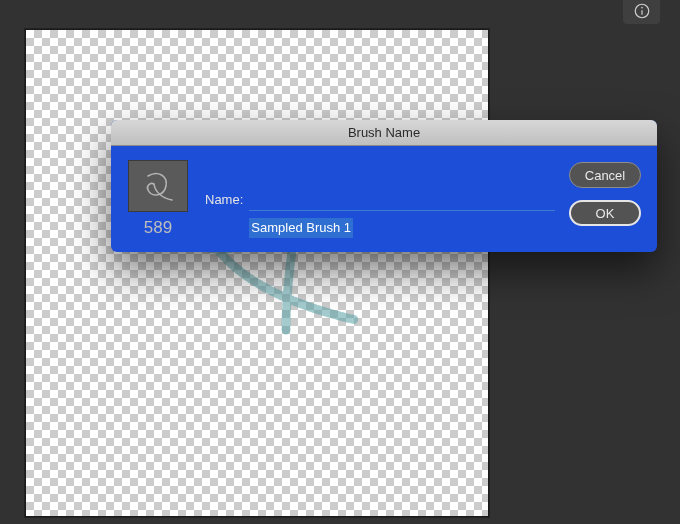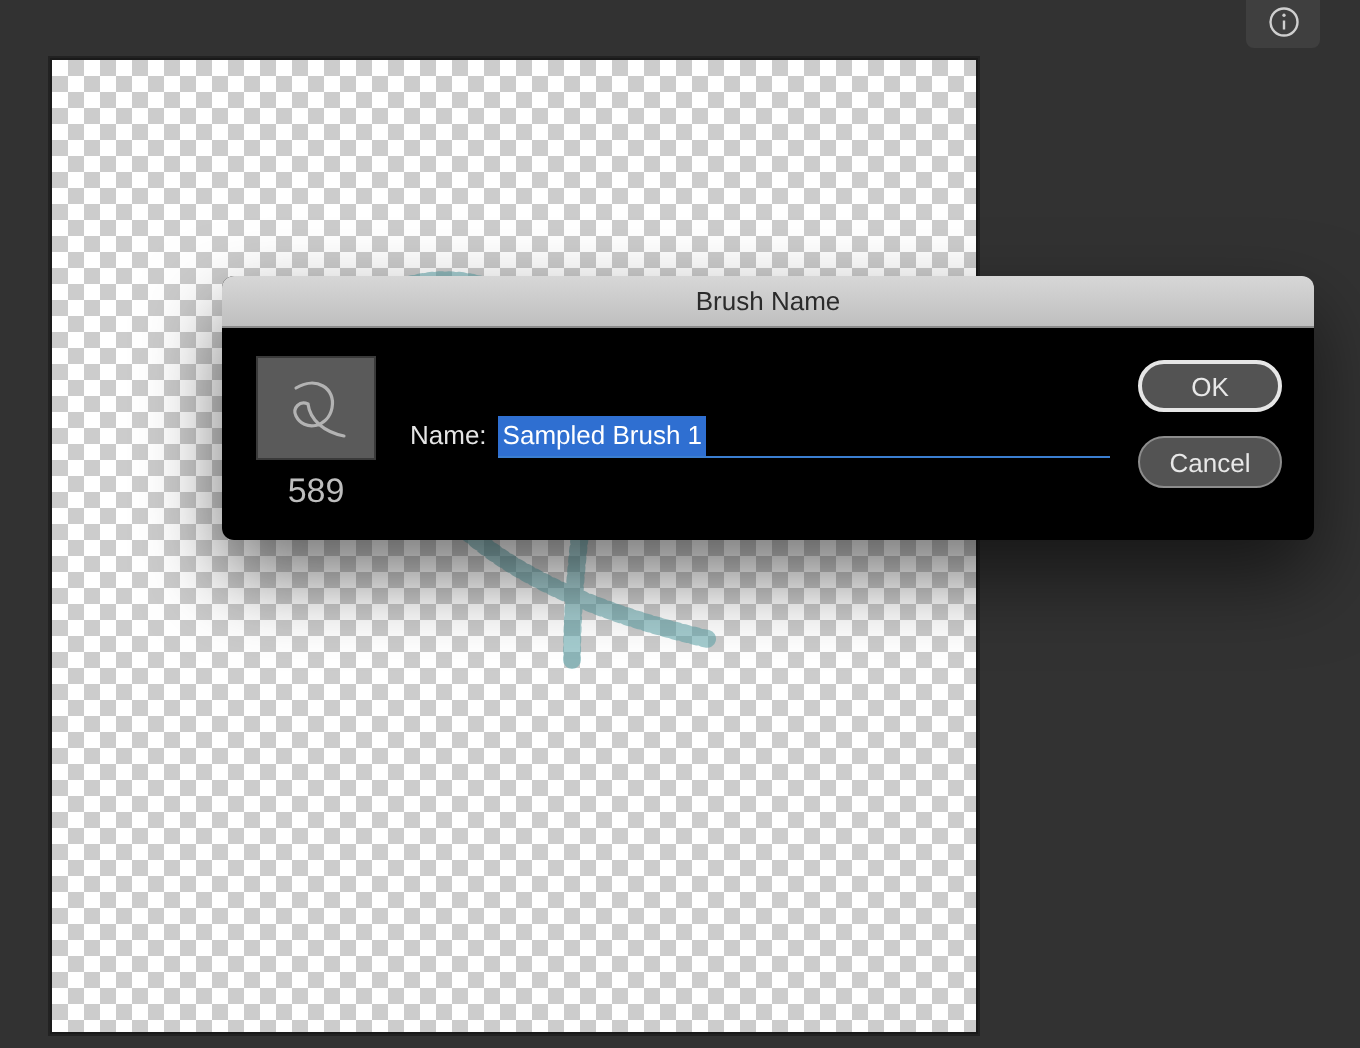--- a/index.html
+++ b/index.html
@@ -53,24 +53,24 @@
     position: absolute;
     left: 0; top: 0;
     width: 100%; height: 100%;
     pointer-events: none;
   }
 
   
   .dialog {
     position: absolute;
     left: 111px;
-    top: 138px;
+    top: 120px;
     width: 546px;
     border-radius: 6px;
-    background: #000000;
+    background: #1d4ed8;
     box-shadow: 0 18px 40px rgba(0,0,0,0.55), 0 1px 0 rgba(255,255,255,0.04) inset;
     overflow: hidden;
   }
   .dialog-titlebar {
     height: 25px;
     background: linear-gradient(#d7d7d7, #bfbfbf);
     border-bottom: 1px solid #8a8a8a;
     display: flex;
     align-items: center;
     justify-content: center;
@@ -122,20 +122,21 @@
     border-bottom: 1px solid #3b7ed0;
     height: 20px;
   }
   .selected-text {
     display:inline-block;
     background:#2f6fd1;
     color:#ffffff;
     padding: 1px 2px;
     font-size:13px;
     line-height:18px;
+    margin-top:28px;
   }
 
   .btn-col {
     width: 72px;
     display: flex;
     flex-direction: column;
     gap: 12px;
     align-items: stretch;
     padding-top: 2px;
   }
@@ -203,22 +204,22 @@
     </div>
 
     <div class="name-col">
       <span class="name-label">Name:</span>
       <div class="name-input-wrap">
         <span class="selected-text">Sampled Brush 1</span>
       </div>
     </div>
 
     <div class="btn-col">
+      <div class="ps-btn secondary">
+        <span>Cancel</span>
+      </div>
       <div class="ps-btn primary">
         <span>OK</span>
       </div>
-      <div class="ps-btn secondary">
-        <span>Cancel</span>
-      </div>
     </div>
 
   </div>
 </div>
 
 </body></html>

